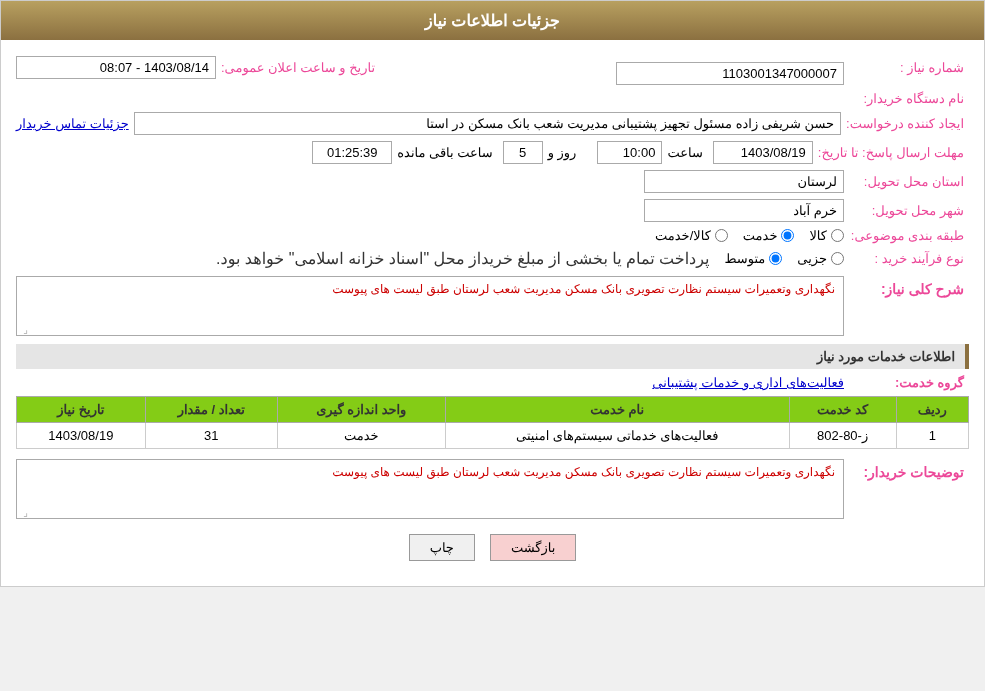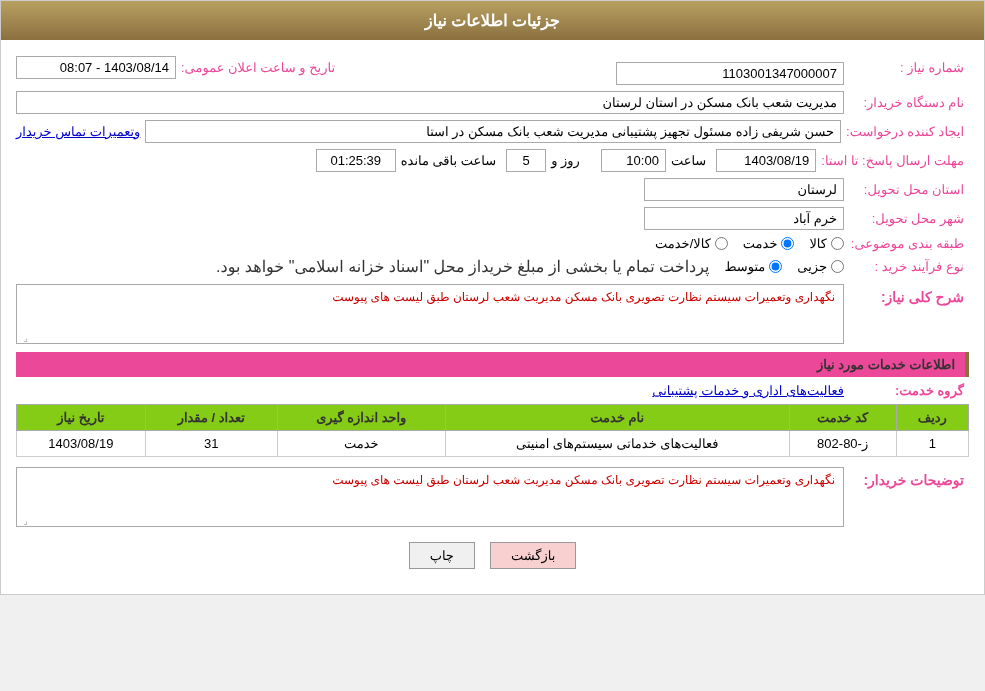--- a/index.html
+++ b/index.html
@@ -45,21 +45,21 @@
       border: 1px solid #aaa;
       background: #fff;
       padding: 3px 6px;
       min-height: 22px;
       text-align: right;
     }
     .input-lg {
       flex: 1;
     }
     .section-header {
-      background: #ec4899;
+      background: #e5e5e5;
       color: #333;
       font-weight: bold;
       padding: 5px 10px;
       margin: 8px 0 6px 0;
       border-right: 4px solid #8b7040;
     }
     .radio-group {
       display: flex;
       gap: 15px;
       align-items: center;
@@ -151,36 +151,35 @@
     <span>جزئیات اطلاعات نیاز</span>
   </div>
 
   <div class="content">
 
     <div class="form-row">
       <span class="label">شماره نیاز :</span>
       <div class="input-box" style="width:228px;margin-top:12px;">1103001347000007</div>
       <div style="flex:1;"></div>
       <span class="label">تاریخ و ساعت اعلان عمومی:</span>
-      <div class="input-box" style="width:160px;">1403/08/14 - 08:07</div>
+      <div class="input-box" style="width:200px;">1403/08/14 - 08:07</div>
     </div>
 
     <div class="form-row">
       <span class="label">نام دستگاه خریدار:</span>
-      <div class="input-box input-lg">مدیریت شعب بانک مسکن در استان لرستان</div>
     </div>
 
     <div class="form-row">
       <span class="label">ایجاد کننده درخواست:</span>
       <div class="input-box" style="flex:1;">حسن شریفی زاده مسئول تجهیز پشتیبانی مدیریت شعب بانک مسکن در استا</div>
-      <span class="link-text">وتعمیرات تماس خریدار</span>
-    </div>
-
-    <div class="form-row">
-      <span class="label label-wide">مهلت ارسال پاسخ: تا استا:</span>
+      <span class="link-text">جزئیات تماس خریدار</span>
+    </div>
+
+    <div class="form-row">
+      <span class="label label-wide">مهلت ارسال پاسخ: تا تاریخ:</span>
       <div class="input-box" style="width:100px;">1403/08/19</div>
       <span style="margin-right:5px;">ساعت</span>
       <div class="input-box" style="width:65px;">10:00</div>
       <span style="margin-right:16px;">روز و</span>
       <div class="input-box" style="width:40px;text-align:center;">5</div>
       <span style="margin-right:5px;">ساعت باقی مانده</span>
       <div class="input-box" style="width:80px;text-align:center;">01:25:39</div>
     </div>
 
     <div class="form-row">

